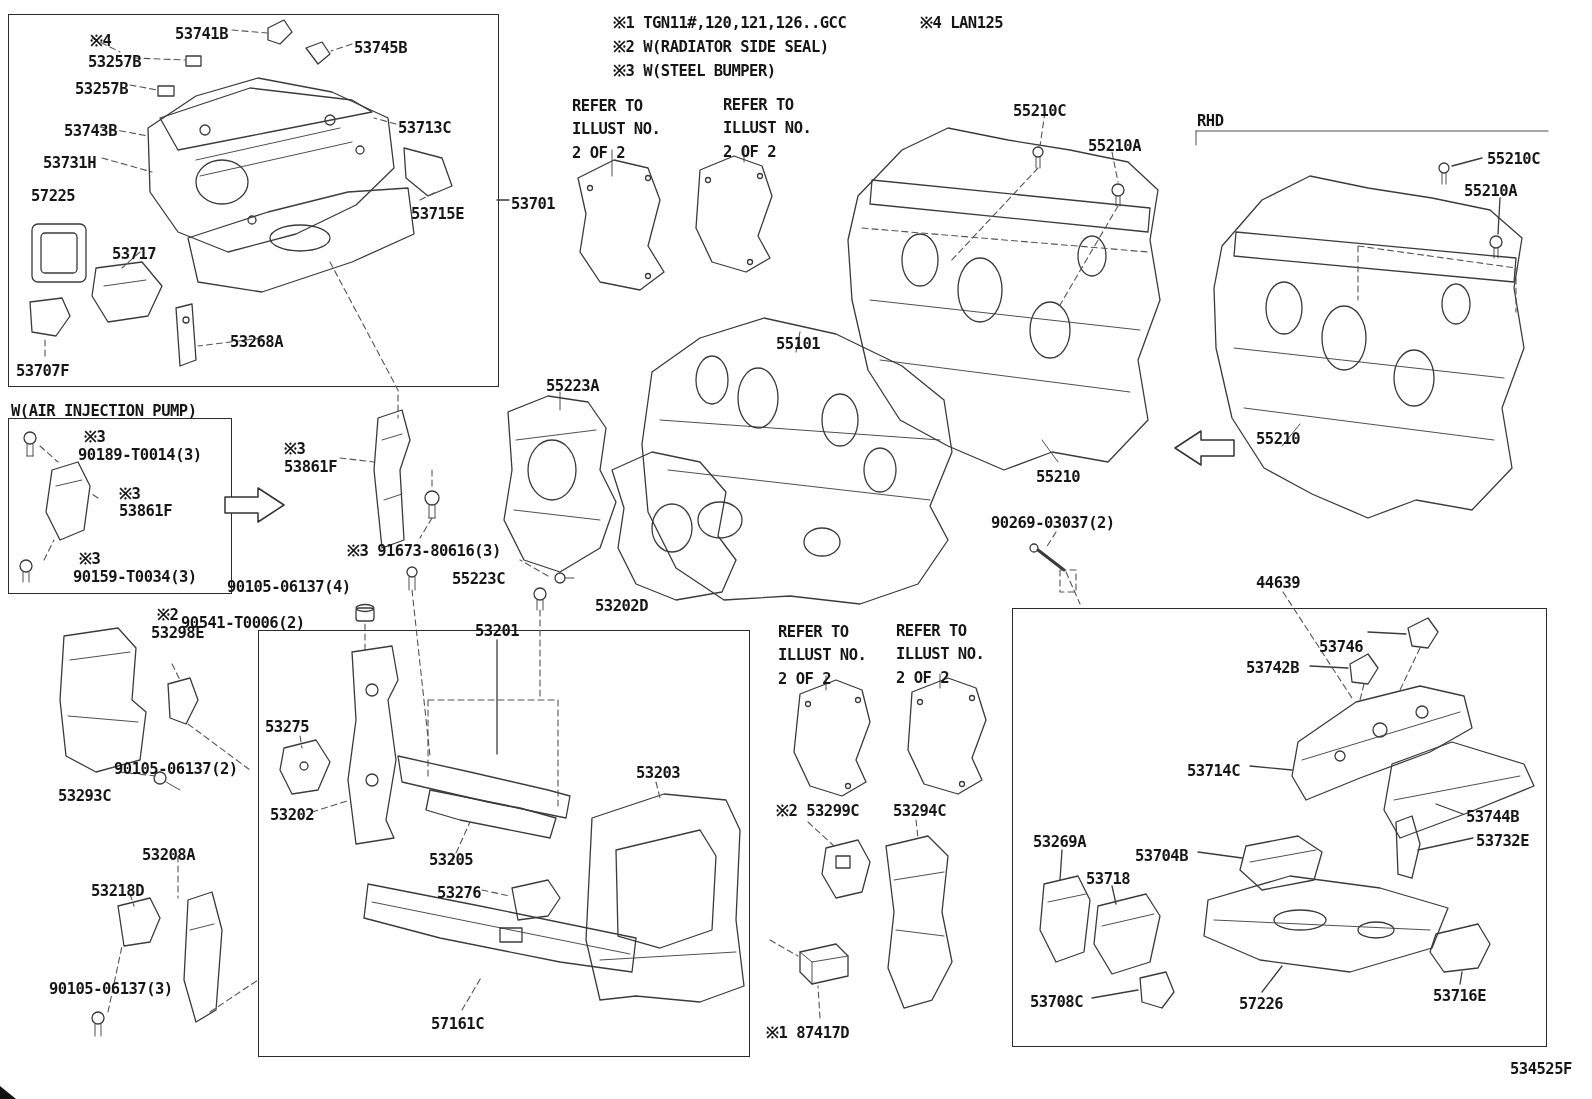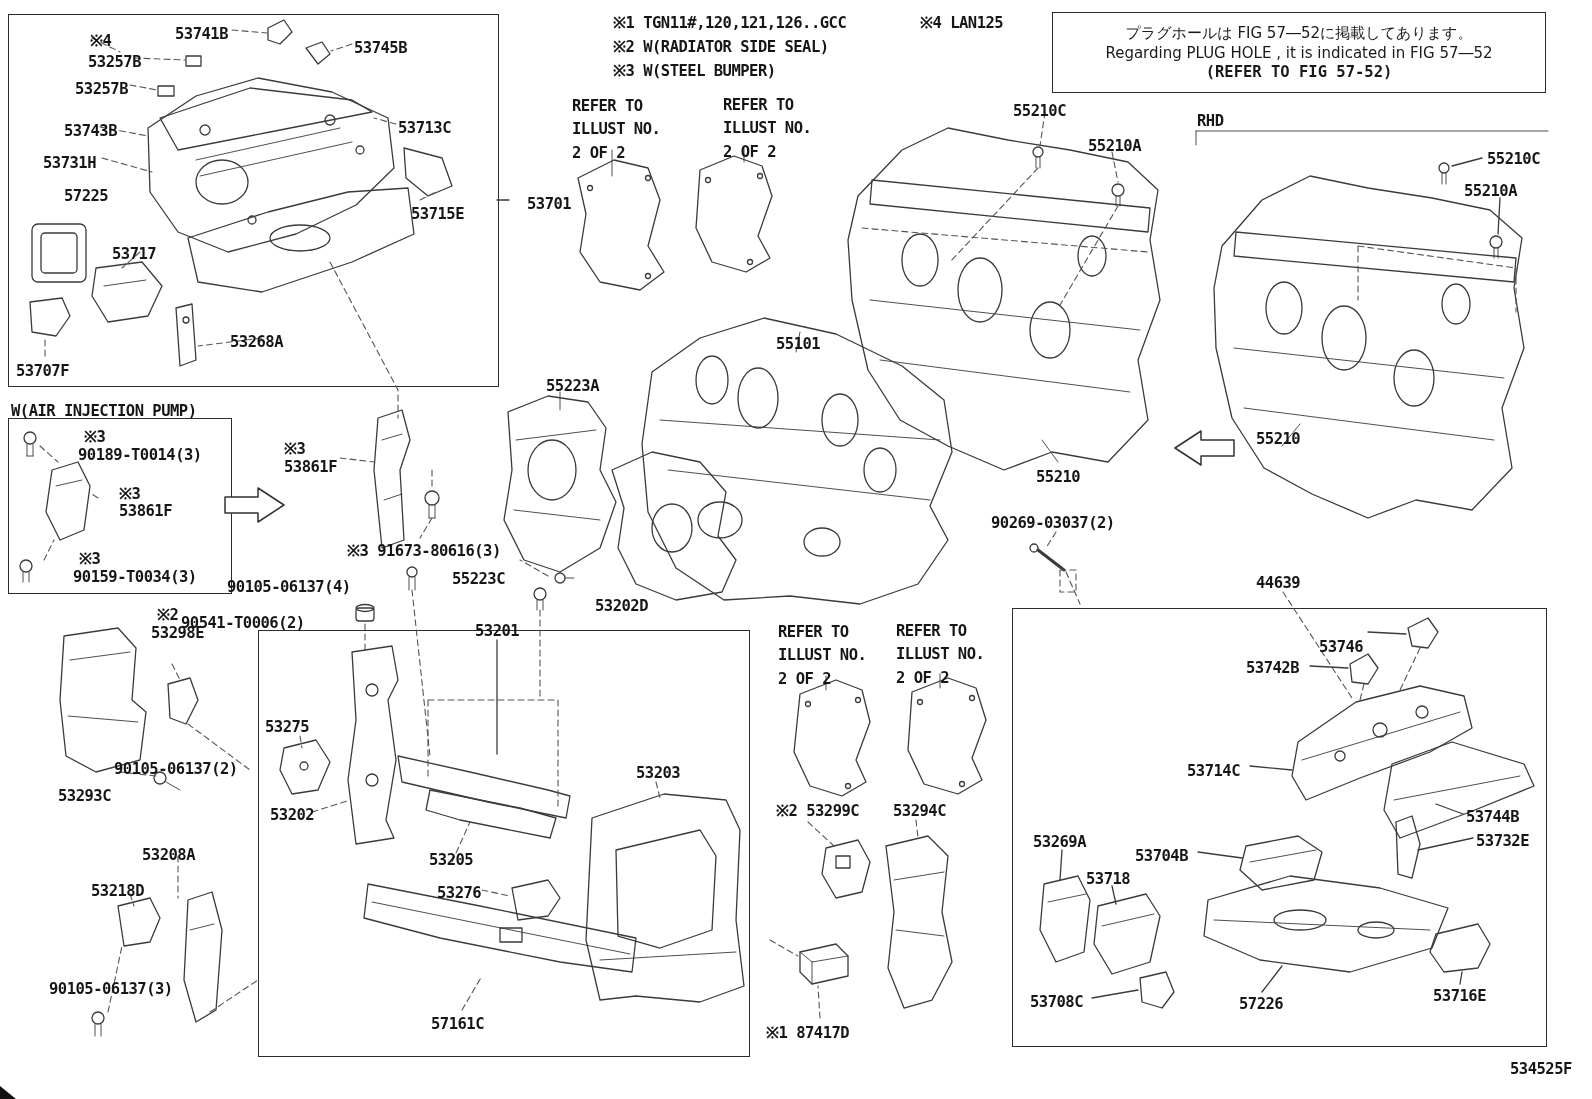--- a/index.html
+++ b/index.html
@@ -36,25 +36,20 @@
 </head>
 <body>
 
 <div class="stage">
 
   <div class="box" style="left:8px;top:14px;width:489px;height:371px;"></div>
   <div class="box" style="left:8px;top:418px;width:222px;height:174px;"></div>
   <div class="box" style="left:258px;top:630px;width:490px;height:425px;"></div>
   <div class="box" style="left:1012px;top:608px;width:533px;height:437px;"></div>
 
-  <div class="info-box">
-    <div class="l1">プラグホールは FIG 57―52に掲載してあります。</div>
-    <div class="l2">Regarding  PLUG  HOLE , it is indicated in FIG  57―52</div>
-    <div class="l3">(REFER TO FIG 57-52)</div>
-  </div>
 
   <svg class="art" width="1592" height="1099" viewBox="0 0 1592 1099">
 
     <path d="M148,128 L196,96 L258,78 L332,92 L388,118 L394,168 L356,205 L296,234 L228,252 L178,232 L150,192 Z"></path>
     <ellipse cx="222" cy="182" rx="26" ry="22"></ellipse>
     <path d="M160,118 L250,88 L352,100 L372,112 L270,132 L178,150 Z"></path>
     <path d="M188,238 L268,212 L348,192 L408,188 L414,234 L352,262 L262,292 L198,282 Z"></path>
     <ellipse cx="300" cy="238" rx="30" ry="13"></ellipse>
     <circle cx="205" cy="130" r="5"></circle>
       <circle cx="330" cy="120" r="5"></circle>
@@ -273,23 +268,23 @@
 
   <div class="layer" id="labels-layer">
       <div class="part-label" style="left: 90px; top: 30px;">※4</div>
       <div class="part-label" style="left: 175px; top: 23px;">53741B</div>
       <div class="part-label" style="left: 354px; top: 37px;">53745B</div>
       <div class="part-label" style="left: 88px; top: 51px;">53257B</div>
       <div class="part-label" style="left: 75px; top: 78px;">53257B</div>
       <div class="part-label" style="left: 43px; top: 120px; margin-left: 21px;">53743B</div>
       <div class="part-label" style="left: 398px; top: 117px; text-align: right;">53713C</div>
       <div class="part-label" style="left: 43px; top: 152px;">53731H</div>
-      <div class="part-label" style="left: 31px; top: 185px; margin-left: 33px;">57225</div>
+      <div class="part-label" style="left: 31px; top: 185px;">57225</div>
       <div class="part-label" style="left: 411px; top: 203px;">53715E</div>
-      <div class="part-label" style="left: 511px; top: 193px; margin-left: 16px;">53701</div>
+      <div class="part-label" style="left: 511px; top: 193px;">53701</div>
       <div class="part-label" style="left: 112px; top: 243px;">53717</div>
       <div class="part-label" style="left: 230px; top: 331px;">53268A</div>
       <div class="part-label" style="left: 16px; top: 360px;">53707F</div>
       <div class="part-label" style="left: 613px; top: 12px;">※1 TGN11#,120,121,126..GCC</div>
       <div class="part-label" style="left: 613px; top: 36px;">※2 W(RADIATOR SIDE SEAL)</div>
       <div class="part-label" style="left: 613px; top: 60px;">※3 W(STEEL BUMPER)</div>
       <div class="part-label" style="left: 920px; top: 12px;">※4 LAN125</div>
       <div class="part-label" style="left: 572px; top: 95px;">REFER TO
 ILLUST NO.
 2 OF 2</div>

